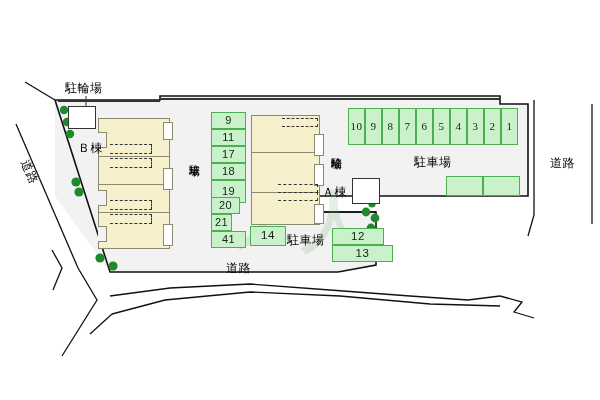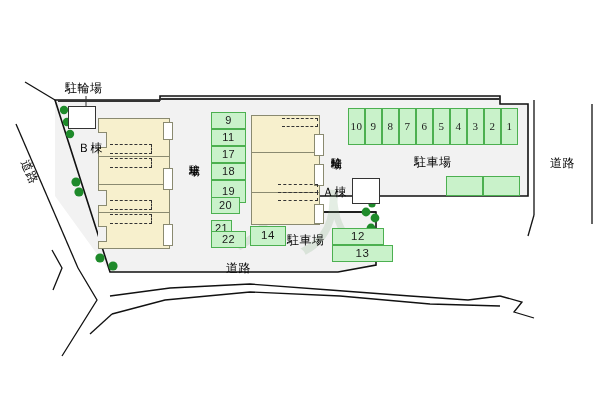--- a/index.html
+++ b/index.html
@@ -204,22 +204,22 @@
     <div class="stall" style="left:501px; top:108px; width:17px; height:37px;">1</div>
   </div>
 
   <div class="stall-col">
     <div class="stall" style="left:211px; top:112px; width:35px; height:17px;">9</div>
     <div class="stall" style="left:211px; top:129px; width:35px; height:17px;">11</div>
     <div class="stall" style="left:211px; top:146px; width:35px; height:17px;">17</div>
     <div class="stall" style="left:211px; top:163px; width:35px; height:17px;">18</div>
     <div class="stall" style="left:211px; top:180px; width:35px; height:23px;">19</div>
     <div class="stall" style="left:211px; top:197px; width:29px; height:17px;">20</div>
-    <div class="stall" style="left:211px; top:214px; width:21px; height:17px;margin-top:6px;">21</div>
-    <div class="stall" style="left:211px; top:231px; width:35px; height:17px;">22</div>
+    <div class="stall" style="left:211px; top:214px; width:21px; height:17px;">21</div>
+    <div class="stall" style="left:211px; top:231px; width:35px; height:17px;">41</div>
   </div>
 
 
   <div class="stall-row">
     <div class="stall blank" style="left:446px; top:176px; width:37px; height:20px;"></div>
     <div class="stall blank" style="left:483px; top:176px; width:37px; height:20px;"></div>
   </div>
 
   <div class="stall wide" style="left:250px; top:226px; width:36px; height:20px;">14</div>
 

